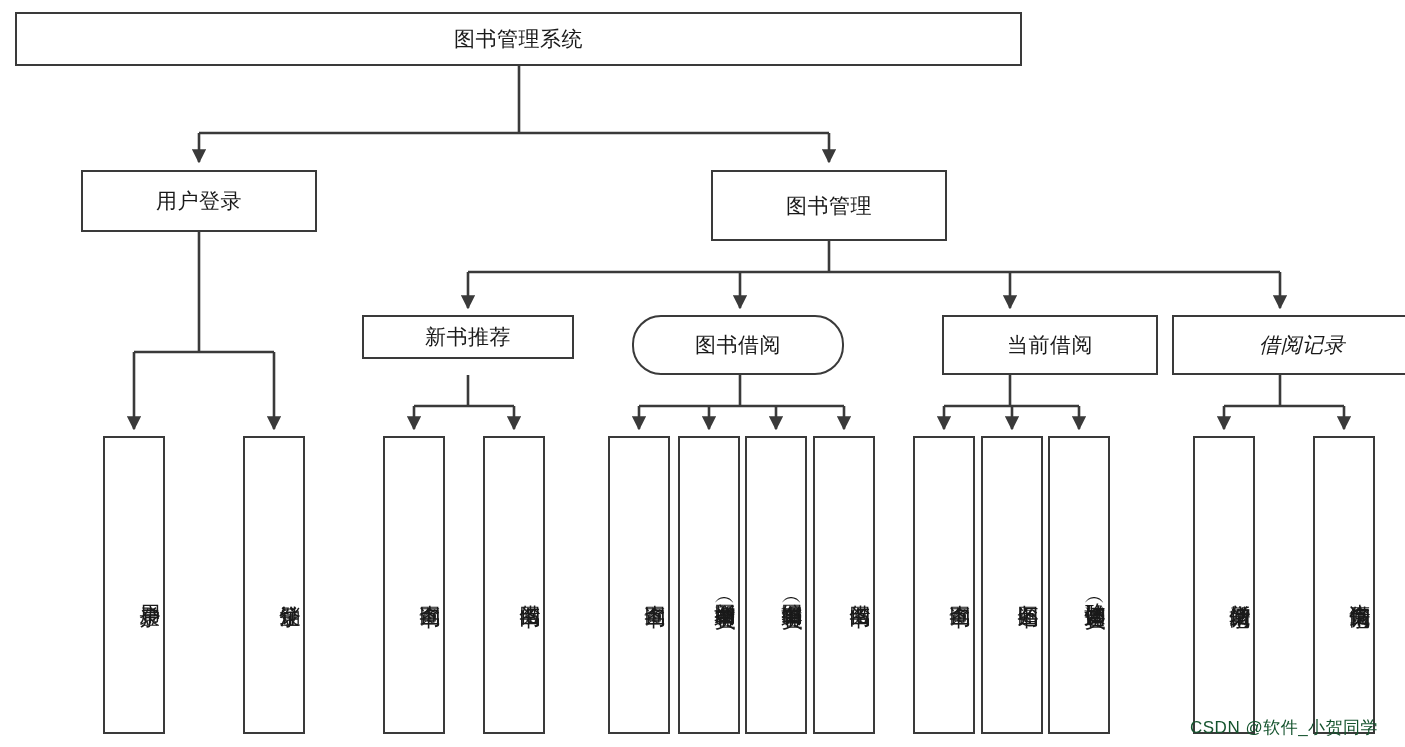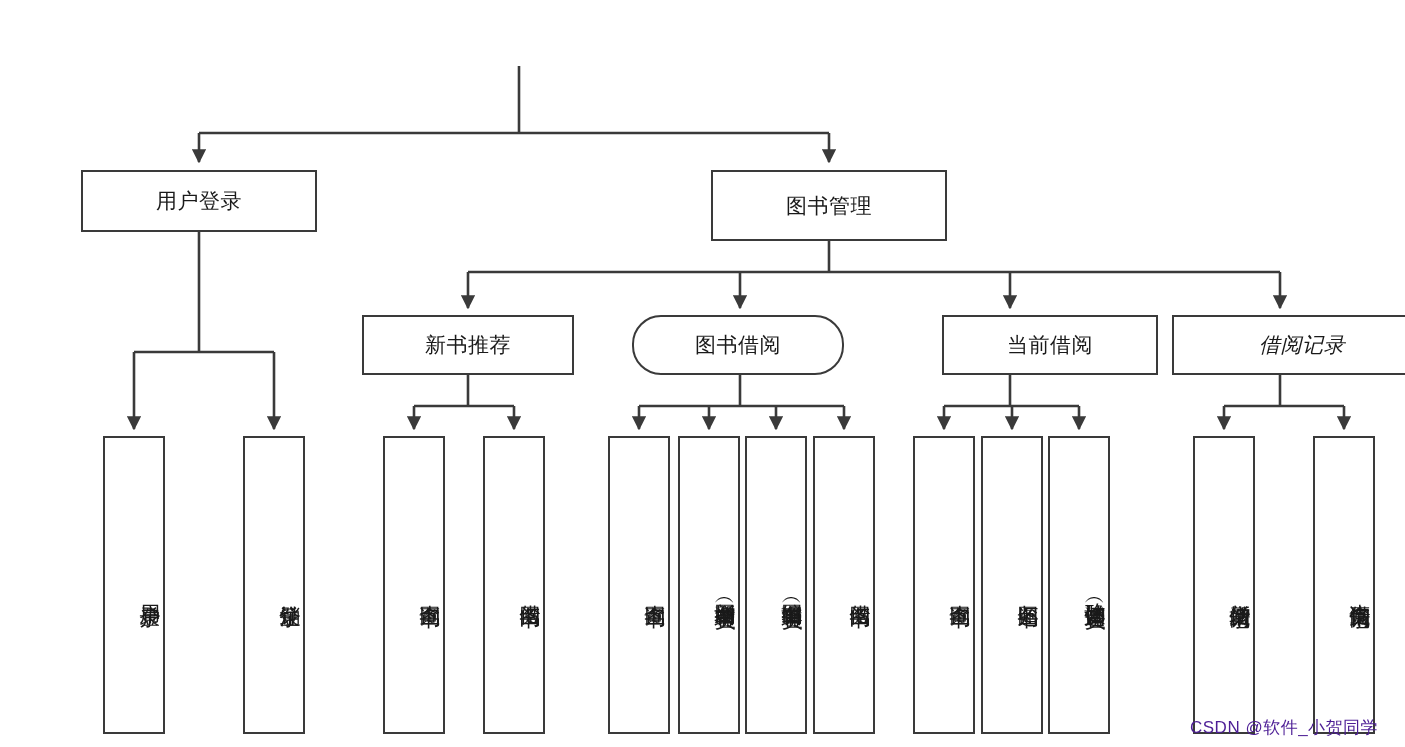--- a/index.html
+++ b/index.html
@@ -60,21 +60,21 @@
   .node-leaf .leaf-text {
     writing-mode: vertical-rl;
     text-orientation: upright;
     display: block;
   }
   .watermark {
     position: absolute;
     left: 1190px;
     top: 716px;
     font-size: 17px;
-    color: #4c1d95;
+    color: #14532d;
     letter-spacing: 0.5px;
     white-space: nowrap;
     z-index: 3;
     font-family: "Liberation Sans", "DejaVu Sans", sans-serif;
   }
 </style>
 </head>
 <body>
 
 <div id="diagram-canvas">
@@ -126,25 +126,26 @@
       <path d="M 1012 406 L 1012 429" marker-end="url(#arrowhead)"></path>
       <path d="M 1079 406 L 1079 429" marker-end="url(#arrowhead)"></path>
 
       <path d="M 1280 375 L 1280 406"></path>
       <path d="M 1224 406 L 1344 406"></path>
       <path d="M 1224 406 L 1224 429" marker-end="url(#arrowhead)"></path>
       <path d="M 1344 406 L 1344 429" marker-end="url(#arrowhead)"></path>
     </g>
   </svg>
 
+  <div class="node node-root" style="left:15px; top:12px; width:1007px; height:54px;">图书管理系统</div>
 
   <div class="node node-l2" style="left:81px; top:170px; width:236px; height:62px;">用户登录</div>
   <div class="node node-l2" style="left:711px; top:170px; width:236px; height:71px;">图书管理</div>
 
-  <div class="node node-l3" style="left:362px; top:315px; width:212px; height:60px;">新书推荐</div>
+  <div class="node node-l3" style="left:362px; top:315px; width:212px; height:44px;">新书推荐</div>
   <div class="node node-l3" style="left:632px; top:315px; width:212px; height:60px;border-radius:29px;">图书借阅</div>
   <div class="node node-l3" style="left:902px; top:315px; width:216px; height:60px;margin-left:40px;">当前借阅</div>
   <div class="node node-l3" style="left:1172px; top:315px; width:260px; height:60px;font-style:italic;">借阅记录</div>
 
   <div class="node node-leaf" style="left:103px; top:436px; width:62px; height:298px;">
     <span class="leaf-text">用户登录</span>
   </div>
   <div class="node node-leaf" style="left:243px; top:436px; width:62px; height:298px;">
     <span class="leaf-text">注销登录</span>
   </div>

